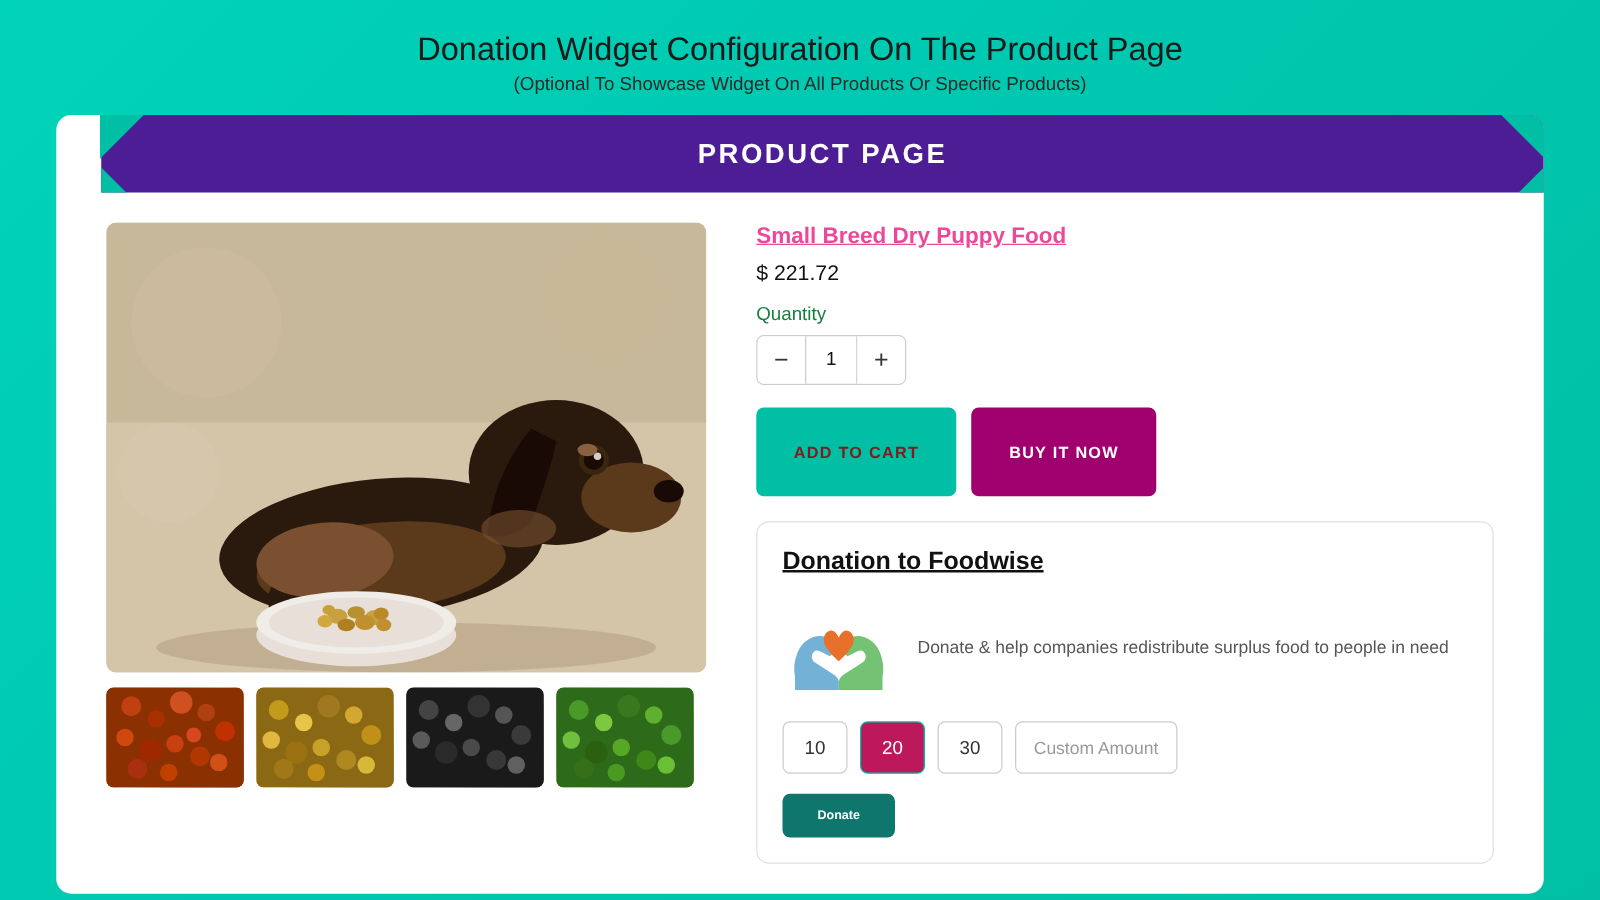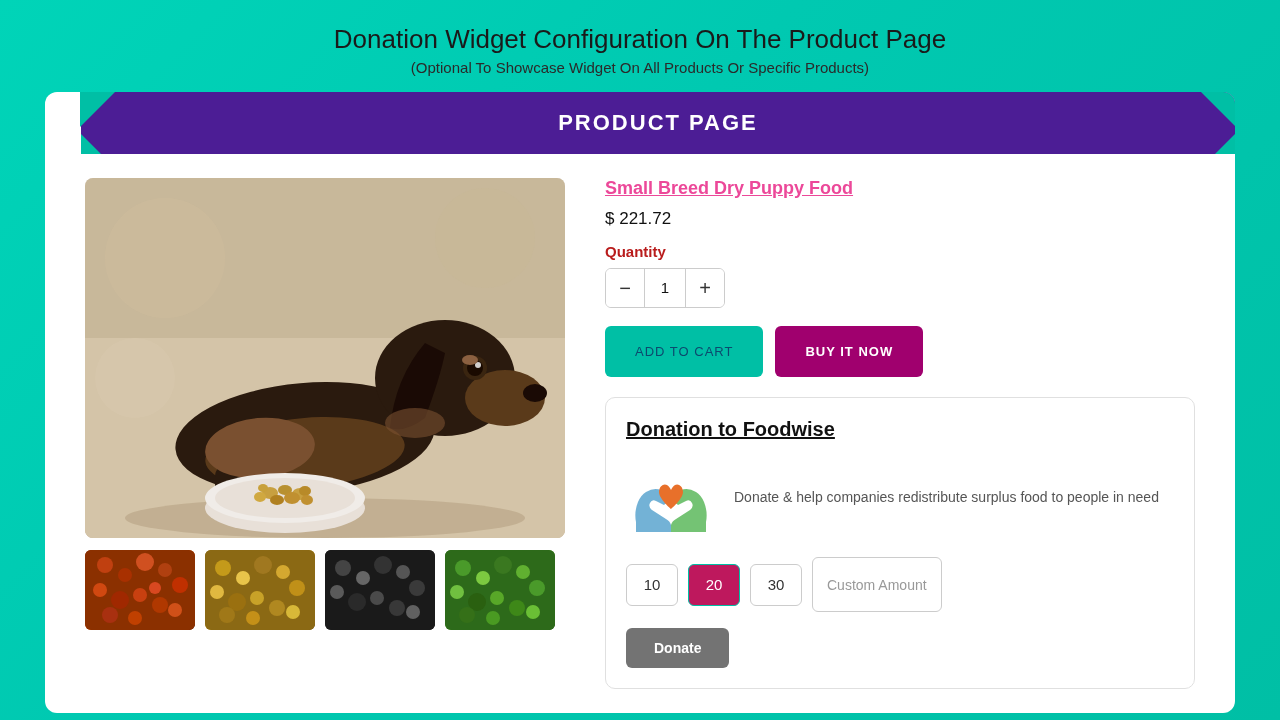--- a/index.html
+++ b/index.html
@@ -135,23 +135,22 @@
       text-decoration: underline;
       margin-bottom: 10px;
     }
     .product-price {
       font-size: 17px;
       color: #111;
       margin-bottom: 14px;
     }
     .quantity-label {
       font-size: 15px;
-      color: #b91c1c;
+      color: #15803d;
       margin-bottom: 8px;
-      font-weight: bold;
     }
     .quantity-control {
       display: flex;
       align-items: center;
       border: 1px solid #ccc;
       border-radius: 6px;
       width: 120px;
       overflow: hidden;
       margin-bottom: 18px;
     }
@@ -177,37 +176,37 @@
       height: 38px;
       line-height: 38px;
     }
     .action-buttons {
       display: flex;
       gap: 12px;
       margin-bottom: 20px;
     }
     .btn-add-cart {
       background: #00bfa5;
-      color: #0c4a6e;
+      color: #7f1d1d;
       border: none;
       border-radius: 6px;
       padding: 12px 30px;
       font-size: 13px;
-      font-weight: 400;
+      font-weight: 700;
       letter-spacing: 1px;
       cursor: pointer;
       text-transform: uppercase;
       text-align: center;
     }
     .btn-buy-now {
       background: #a0006e;
       color: #fff;
       border: none;
       border-radius: 6px;
-      padding: 18px 30px;
+      padding: 28px 30px;
       font-size: 13px;
       font-weight: 700;
       letter-spacing: 1px;
       cursor: pointer;
       text-transform: uppercase;
     }
     .donation-widget {
       border: 1px solid #e0e0e0;
       border-radius: 10px;
       padding: 20px;
@@ -260,29 +259,29 @@
       color: #fff;
     }
     .amount-custom {
       border: 1px solid #ccc;
       border-radius: 6px;
       padding: 8px 14px;
       font-size: 14px;
       color: #999;
       background: #fff;
       cursor: pointer;
-      height: 55px;
+      height: 42px;
     }
     .btn-donate {
-      background: #737373;
+      background: #0f766e;
       color: #fff;
       border: none;
       border-radius: 6px;
       padding: 12px 28px;
-      font-size: 14px;
+      font-size: 10px;
       font-weight: 600;
       cursor: pointer;
     }
   </style>
 </head>
 <body>
 
 <div class="page-header">
   <h1>Donation Widget Configuration On The Product Page</h1>
   <p>(Optional To Showcase Widget On All Products Or Specific Products)</p>

